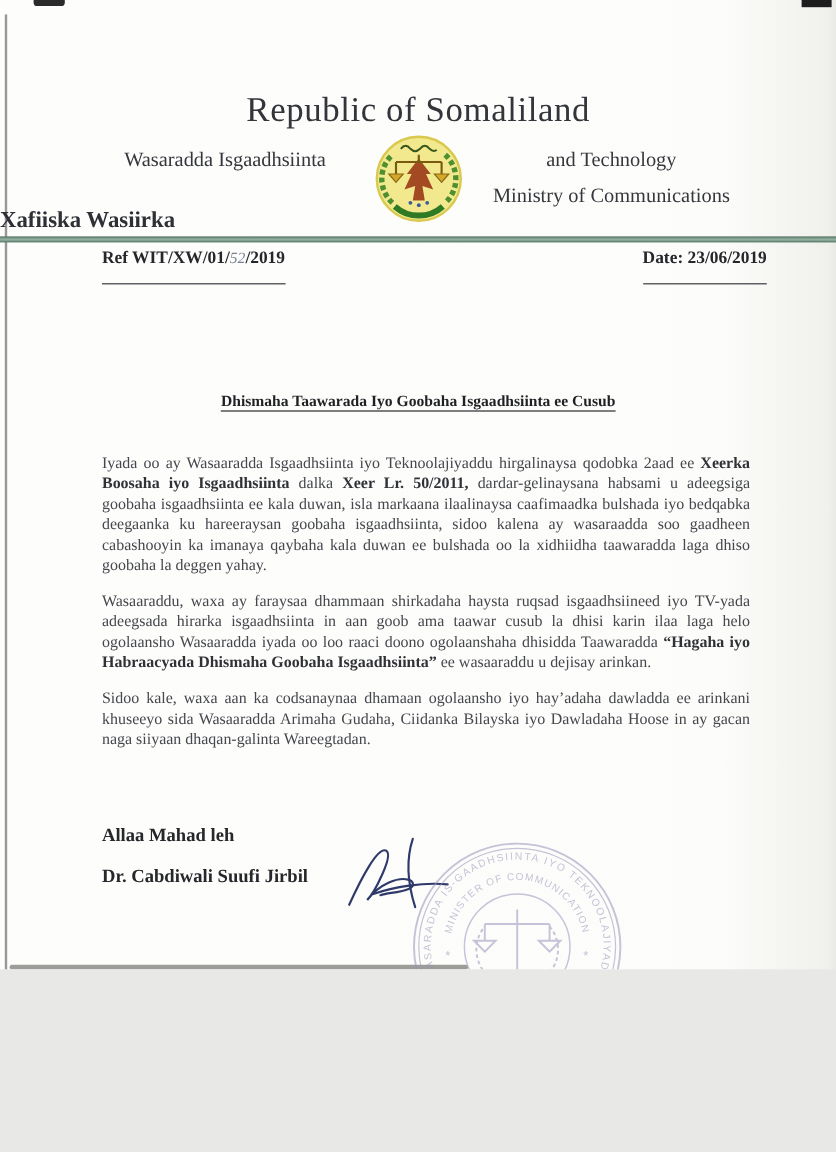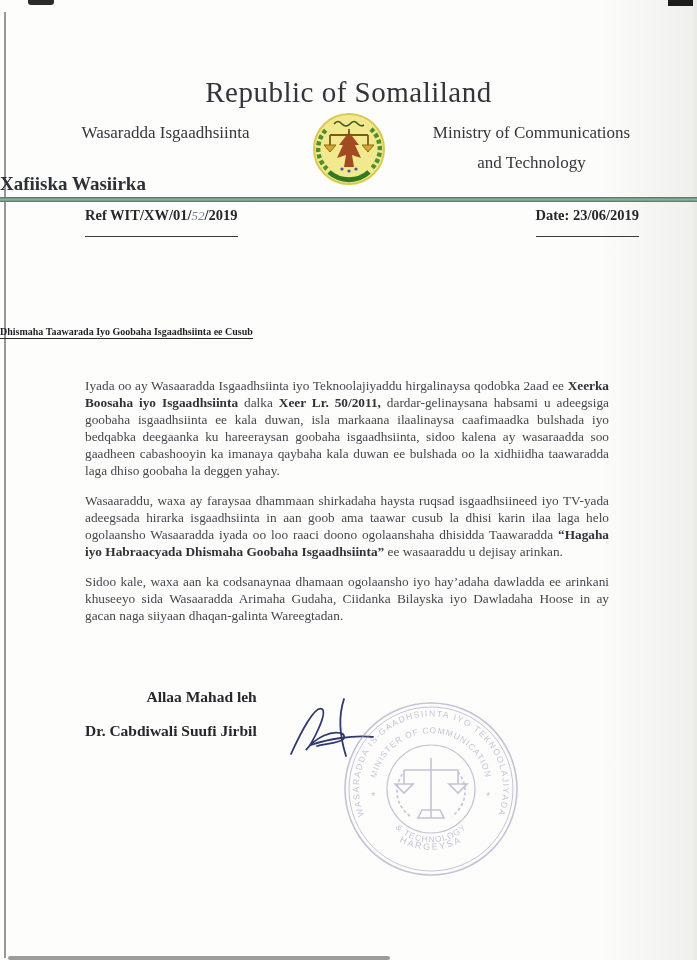--- a/index.html
+++ b/index.html
@@ -1,48 +1,48 @@
 <!DOCTYPE html>
 <html><head>
 <meta charset="utf-8">
 <style>
   html,body{margin:0;padding:0;background:#e8e8e6;}
   .page{
-    position:relative;width:697px;height:960px;margin:0 auto;
+    position:relative;width:697px;height:808px;margin:0 auto;
     background:linear-gradient(90deg,#fdfdfc 0%,#fcfcfa 86%,#f0f0ed 99%,#e9e9e6 100%);
     font-family:"Liberation Serif", serif;color:#3c3e44;overflow:hidden;text-decoration:underline;
   }
   
   .edge-line-left{position:absolute;left:4px;top:12px;width:2px;height:946px;background:rgba(70,70,72,.55);}
   .mark-top-left{position:absolute;left:28px;top:0;width:26px;height:5px;background:#2b2b2b;border-radius:0 0 3px 3px;}
   .mark-top-right{position:absolute;left:668px;top:0;width:25px;height:6px;background:#1d1d1d;}
   .mark-bottom{position:absolute;left:8px;bottom:0;width:382px;height:4px;background:#9c9c99;border-radius:2px;}
   
   .doc-title{position:absolute;top:76px;left:0;width:100%;text-align:center;font-size:29px;letter-spacing:.5px;color:#33353b;}
-  .org-row{position:absolute;top:118px;left:0;width:100%;display:flex;justify-content:center;align-items:flex-start;gap:38px;}
+  .org-row{position:absolute;top:118px;left:0;width:100%;display:flex;justify-content:center;align-items:flex-start;gap:16px;}
   .org-col{width:216px;font-size:17px;line-height:30px;color:#35373c;text-align:center;}
   .emblem-wrap{width:74px;height:74px;margin-top:-6px;}
   .office-line{position:absolute;top:173px;left:0;width:100%;font-size:19px;font-weight:600;color:#2e3036;}
   .rule-green{position:absolute;top:197px;left:0;width:697px;height:5px;
     background:linear-gradient(#4e6e5e,#8fae9e 45%,#8fae9e 60%,#4e6e5e);}
   
   .ref-row{position:absolute;top:207px;left:85px;right:58px;display:flex;justify-content:space-between;
     font-size:14.5px;font-weight:700;color:#26272b;}
   .u-line{border-bottom:1.6px solid #3a3b3f;padding-bottom:12px;}
   .ref-hand{font-style:italic;font-weight:400;color:#7a8096;font-size:13px;}
   
   .main-title{position:absolute;top:258px;left:0;width:100%;text-align:center;font-size:27px;font-weight:700;color:#1f2024;letter-spacing:.5px;}
-  .subject{position:absolute;top:326px;left:0;width:100%;text-align:left;font-size:10px;font-weight:700;color:#1f2024;}
+  .subject{position:absolute;top:326px;left:0;width:100%;text-align:center;font-size:13px;font-weight:700;color:#1f2024;}
   .subject span{border-bottom:1.7px solid #2a2b2f;padding-bottom:1px;}
   
   .body-text{position:absolute;top:377px;left:85px;width:540px;font-size:13.3px;line-height:17px;text-align:justify;color:#45474d;}
-  .body-text p{margin:0 16px 13px 0;}
+  .body-text p{margin:0 0 13px 0;}
   .b{font-weight:700;color:#303237;}
   
-  .sig-block{position:absolute;top:688px;left:85px;font-size:15.5px;font-weight:700;color:#26272b;text-align:right;}
+  .sig-block{position:absolute;top:688px;left:85px;font-size:15.5px;font-weight:700;color:#26272b;}
   .sig-block div{margin-bottom:16px;line-height:18px;}
   .sig-svg{position:absolute;left:283px;top:692px;}
   .stamp-svg{position:absolute;left:342px;top:700px;opacity:.55;}
 </style>
 </head>
 <body>
 
 <div class="page">
 
   <div class="edge-line-left"></div>
@@ -66,22 +66,22 @@
         <path d="M37,20 L27,33 L31,33 L25,46 L34,43 L32,55 L42,55 L40,43 L49,46 L43,33 L47,33 Z" fill="#a34a22"></path>
         <path d="M18,23 H56 M37,17 V23 M18,23 V33 M56,23 V33" fill="none" stroke="#7a5a10" stroke-width="1.8"></path>
         <path d="M12,33 L24,33 L18,40 Z" fill="#d4a82a" stroke="#8a6a15" stroke-width="1"></path>
         <path d="M50,33 L62,33 L56,40 Z" fill="#d4a82a" stroke="#8a6a15" stroke-width="1"></path>
         <circle cx="30" cy="57" r="1.6" fill="#3a5a9a"></circle>
         <circle cx="37" cy="59" r="1.6" fill="#3a5a9a"></circle>
         <circle cx="44" cy="57" r="1.6" fill="#3a5a9a"></circle>
       </svg>
     </div>
     <div class="org-col">
+      <div>and Technology</div>
       <div>Ministry of Communications</div>
-      <div>and Technology</div>
     </div>
   </div>
 
   <div class="office-line">Xafiiska Wasiirka</div>
 
   <div class="rule-green"></div>
 
   <div class="ref-row">
     <span class="u-line"><span>Ref  WIT/XW/01/</span><span class="ref-hand">52</span><span>/2019</span></span>
     <span class="u-line">Date: 23/06/2019</span>

